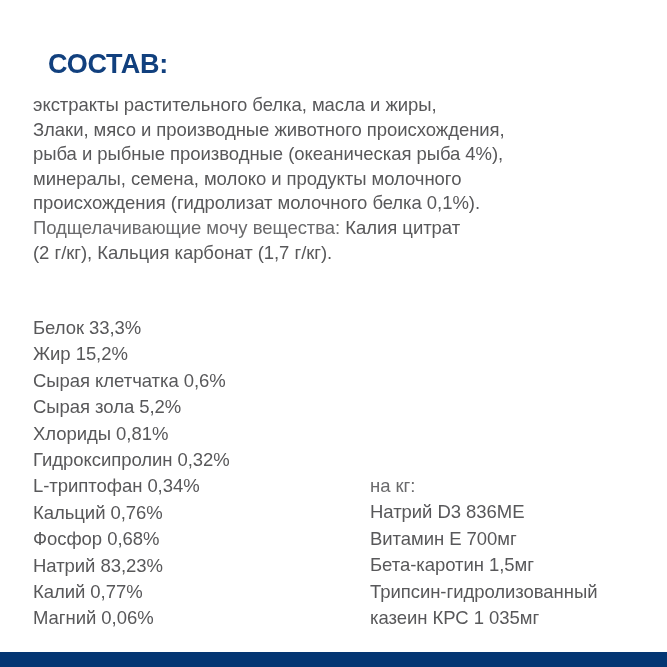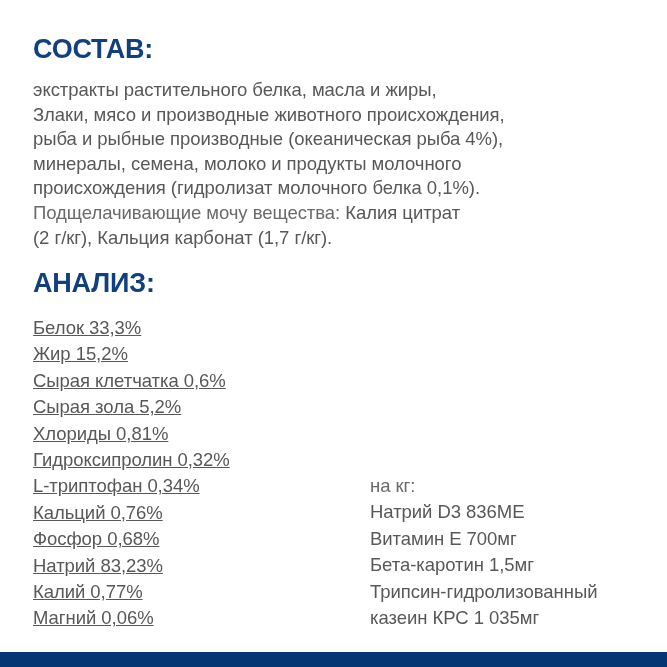--- a/index.html
+++ b/index.html
@@ -29,21 +29,21 @@
     width: 610px;
   }
 
   
   .section-heading {
     color: #11407e;
     font-weight: bold;
     font-size: 27px;
     line-height: 30px;
     letter-spacing: -0.2px;
-    margin: 0;
+    margin: 15px;
     padding: 0;
   }
   #composition-heading { margin-bottom: 14px; }
 
   
   .composition-body {
     color: #58585a;
     font-size: 18.5px;
     line-height: 24.6px;
     margin: 0;
@@ -69,21 +69,21 @@
     width: 610px;
   }
   .analysis-col {
     position: absolute;
     top: 0;
     color: #58585a;
     font-size: 18.5px;
     line-height: 26.4px;
     letter-spacing: -0.05px;
   }
-  #analysis-left  { left: 0px; text-decoration: underline; }
+  #analysis-left  { left: 0px; }
   #analysis-right { left: 337px; top: 158px; }
   .analysis-col .row { display: block; white-space: nowrap; }
   .analysis-col .row.hdr { font-weight: normal; color: #6a6a6c; }
   .analysis-col .row.wrap-row { white-space: normal; width: 272px; }
 
   
   #bottom-bar {
     position: absolute;
     left: 0;
     top: 652px;
@@ -104,21 +104,20 @@
     <div class="composition-body">
       <span class="line">экстракты растительного белка, масла и жиры,</span>
       <span class="line">Злаки, мясо и производные животного происхождения,</span>
       <span class="line">рыба и рыбные производные (океаническая рыба 4%),</span>
       <span class="line">минералы, семена, молоко и продукты молочного</span>
       <span class="line">происхождения (гидролизат молочного белка 0,1%).</span>
       <span class="line"><span class="bold-label">Подщелачивающие мочу вещества:</span><span> Калия цитрат</span></span>
       <span class="line">(2 г/кг), Кальция карбонат (1,7 г/кг).</span>
     </div>
 
-    <h2 class="section-heading" id="analysis-heading">АНАЛИЗ:</h2>
 
     <div class="analysis-wrap">
 
       <div class="analysis-col" id="analysis-left">
         <span class="row">Белок 33,3%</span>
         <span class="row">Жир 15,2%</span>
         <span class="row">Сырая клетчатка 0,6%</span>
         <span class="row">Сырая зола 5,2%</span>
         <span class="row">Хлориды 0,81%</span>
         <span class="row">Гидроксипролин 0,32%</span>

